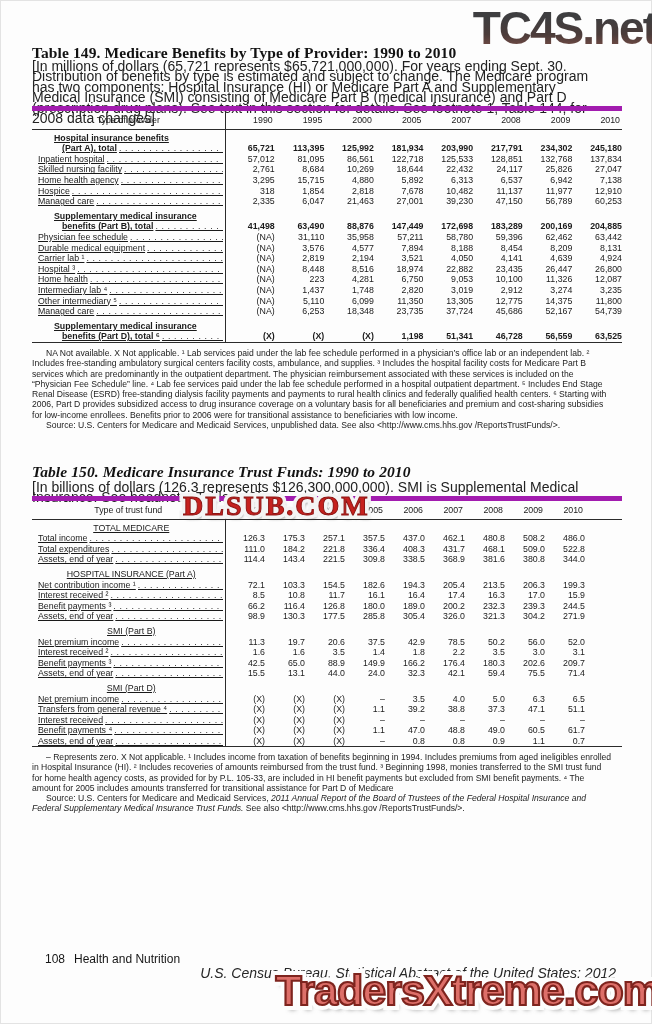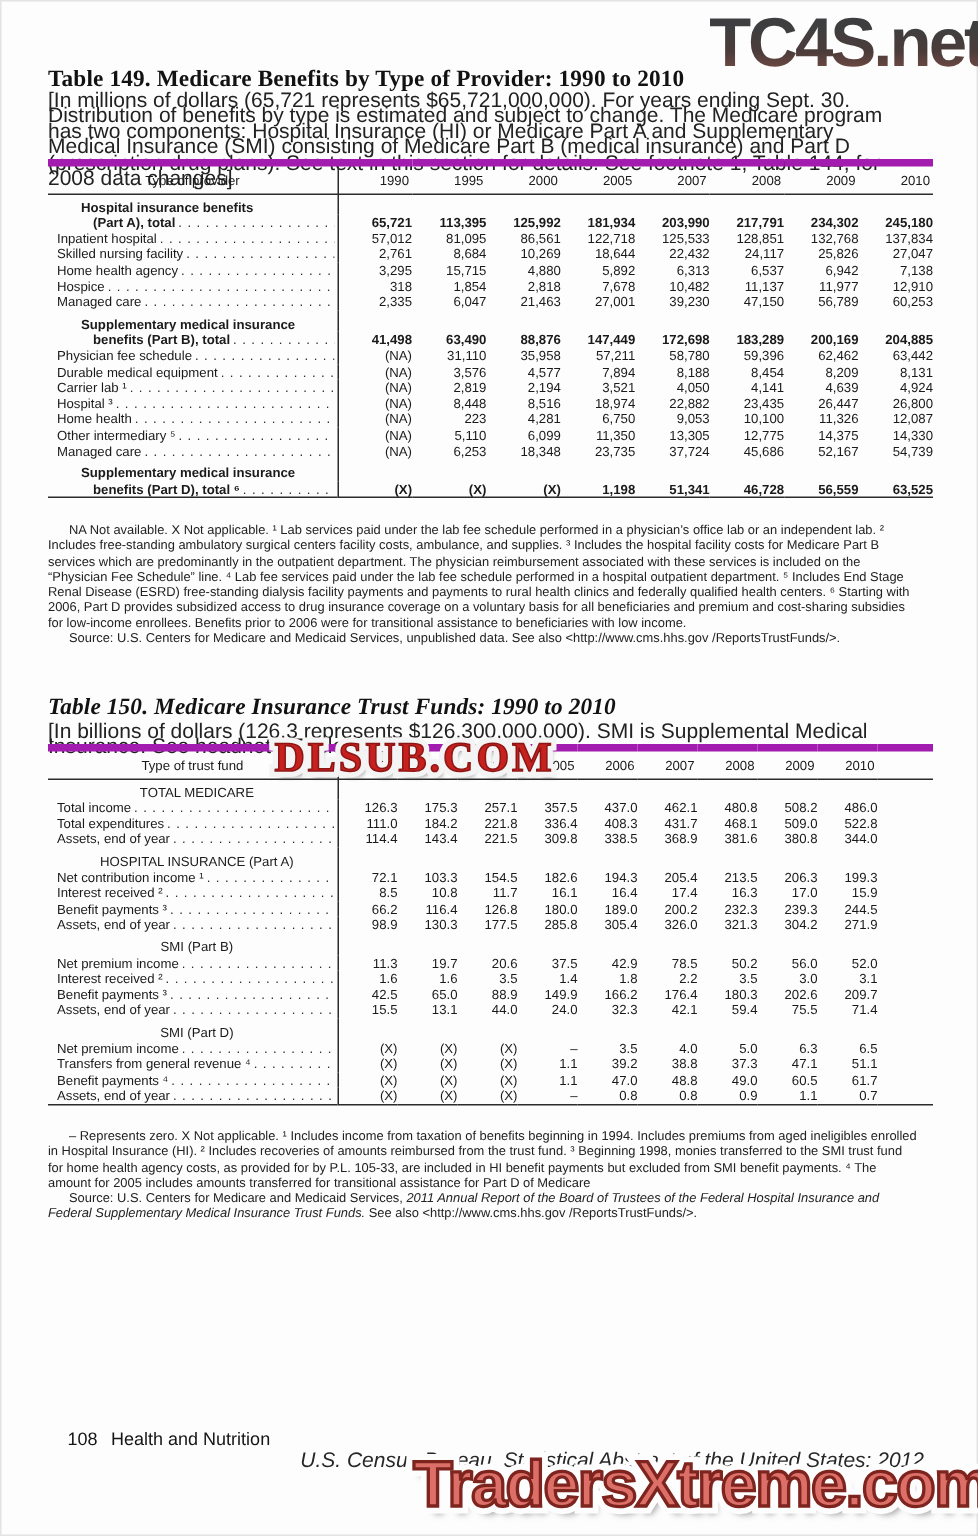--- a/index.html
+++ b/index.html
@@ -28,21 +28,21 @@
   table.stat{border-collapse:collapse;table-layout:fixed;width:590px;
     font-size:8.8px;line-height:10.6px;color:#1a1a1a;
     border-bottom:1.5px solid #2b2b2b;}
   table.stat th{font-weight:normal;font-size:8.8px;
     border-top:5px solid #a21caf;border-bottom:1.5px solid #2b2b2b;
     padding:4px 2px 3px 2px;vertical-align:middle;}
   th.stub-h{text-align:center;border-right:1px solid #2b2b2b;}
   th.year-h{text-align:right;padding-right:3px;}
   table.stat td{padding:0;vertical-align:baseline;}
   td.stub{border-right:1px solid #2b2b2b;}
-  .lblwrap{display:flex;align-items:flex-end;overflow:hidden;padding-right:2px;}
+  .lblwrap{display:flex;align-items:flex-end;overflow:hidden;padding-right:2px;text-decoration:underline;}
   .lblwrap.c{display:block;text-align:center;padding:0 4px;}
   .lblwrap .t{white-space:nowrap;padding-left:6px;}
   .lblwrap .t.i1{padding-left:22px;font-weight:bold;}
   .lblwrap .t.i2{padding-left:30px;font-weight:bold;}
   .dots{flex:1;overflow:hidden;white-space:nowrap;margin-left:2px;color:#2a2a2a;}
   .dots::after{content:". . . . . . . . . . . . . . . . . . . . . . . . . . . . . . . . . . . . . . . . . . . . . . . . . . . . . . . . . . . .";letter-spacing:.6px;}
   td.v{text-align:right;padding-right:3px;white-space:nowrap;}
   tr.b td.v, tr.b .t{font-weight:bold;}
   tr.gap td{padding-top:4px;}
   tbody tr:first-child td{padding-top:3px;}
@@ -306,32 +306,48 @@
           <td class="v">4,281</td>
           <td class="v">6,750</td>
           <td class="v">9,053</td>
           <td class="v">10,100</td>
           <td class="v">11,326</td>
           <td class="v">12,087</td>
         </tr>
         <tr>
           <td class="stub">
             <div class="lblwrap">
+              <span class="t">Intermediary lab ⁴</span>
+              <span class="dots"></span>
+            </div>
+          </td>
+          <td class="v">(NA)</td>
+          <td class="v">1,437</td>
+          <td class="v">1,748</td>
+          <td class="v">2,820</td>
+          <td class="v">3,019</td>
+          <td class="v">2,912</td>
+          <td class="v">3,274</td>
+          <td class="v">3,235</td>
+        </tr>
+        <tr>
+          <td class="stub">
+            <div class="lblwrap">
               <span class="t">Other intermediary ⁵</span>
               <span class="dots"></span>
             </div>
           </td>
           <td class="v">(NA)</td>
           <td class="v">5,110</td>
           <td class="v">6,099</td>
           <td class="v">11,350</td>
           <td class="v">13,305</td>
           <td class="v">12,775</td>
           <td class="v">14,375</td>
-          <td class="v">14,330</td>
+          <td class="v">11,800</td>
         </tr>
         <tr>
           <td class="stub">
             <div class="lblwrap">
               <span class="t">Managed care</span>
               <span class="dots"></span>
             </div>
           </td>
           <td class="v">(NA)</td>
           <td class="v">6,253</td>
@@ -656,20 +672,38 @@
           </td>
           <td class="v">(X)</td>
           <td class="v">(X)</td>
           <td class="v">(X)</td>
           <td class="v">1.1</td>
           <td class="v">39.2</td>
           <td class="v">38.8</td>
           <td class="v">37.3</td>
           <td class="v">47.1</td>
           <td class="v">51.1</td>
+          <td class="v"></td>
+        </tr>
+        <tr>
+          <td class="stub">
+            <div class="lblwrap">
+              <span class="t">Interest received</span>
+              <span class="dots"></span>
+            </div>
+          </td>
+          <td class="v">(X)</td>
+          <td class="v">(X)</td>
+          <td class="v">(X)</td>
+          <td class="v">–</td>
+          <td class="v">–</td>
+          <td class="v">–</td>
+          <td class="v">–</td>
+          <td class="v">–</td>
+          <td class="v">–</td>
           <td class="v"></td>
         </tr>
         <tr>
           <td class="stub">
             <div class="lblwrap">
               <span class="t">Benefit payments ⁴</span>
               <span class="dots"></span>
             </div>
           </td>
           <td class="v">(X)</td>

